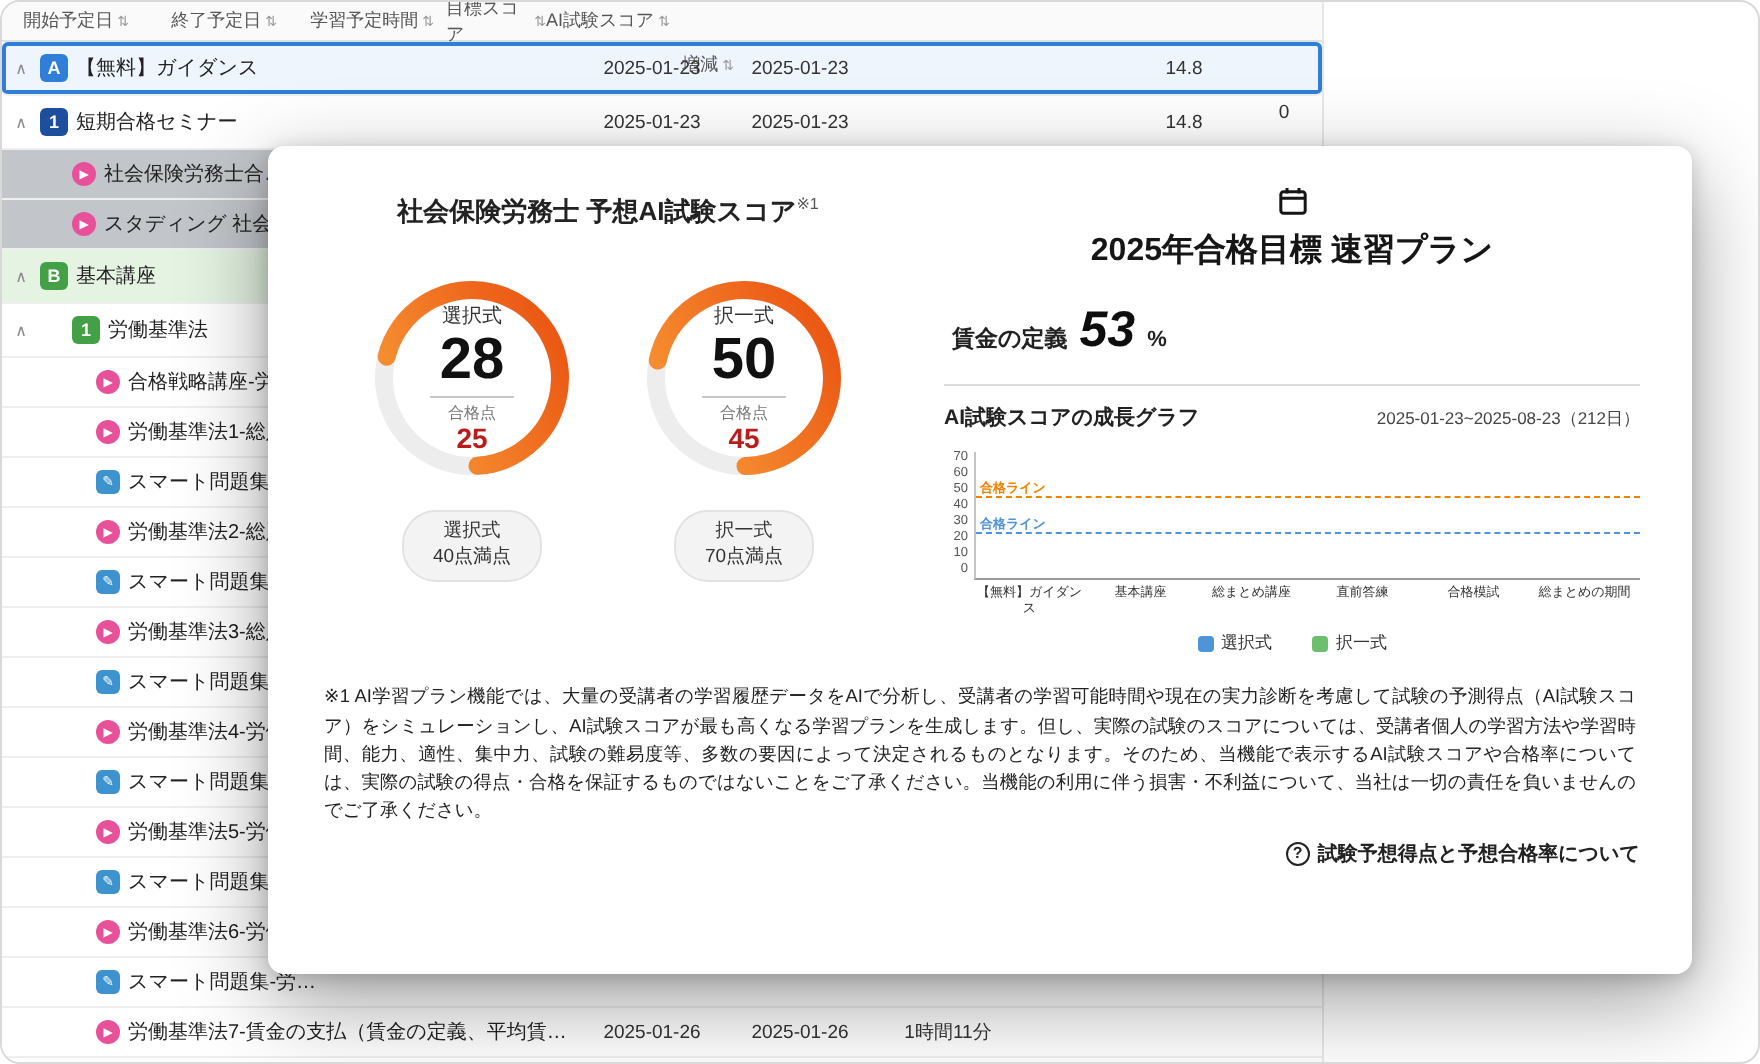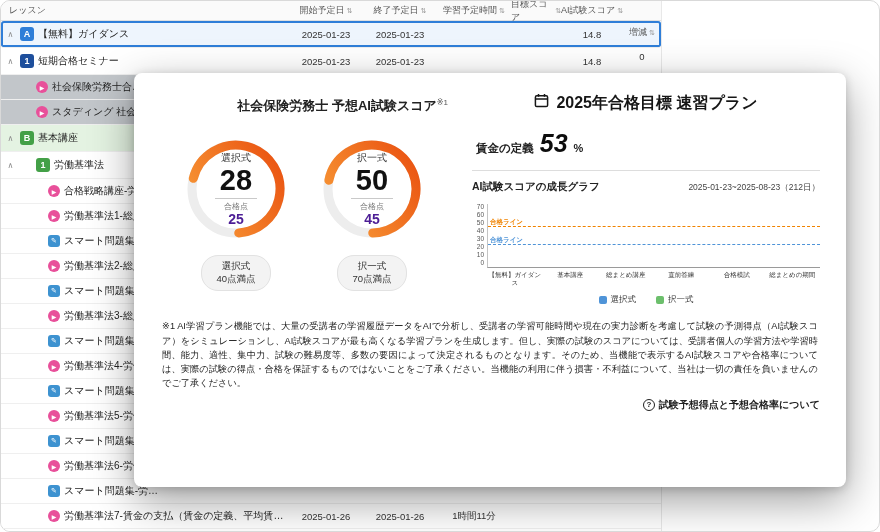--- a/index.html
+++ b/index.html
@@ -30,34 +30,34 @@
   .c-ai{width:62px;}
   .c-diff{width:38px;margin-top:44px;}
 
   
   .modal{position:absolute;left:133px;top:72px;width:712px;height:414px;background:#fff;border-radius:8px;
          box-shadow:0 14px 44px rgba(0,0,0,.38),0 2px 10px rgba(0,0,0,.18);
          padding:18px 26px 12px;box-sizing:border-box;}
   .modal-grid{display:flex;gap:24px;}
   .left-col{width:288px;flex:none;}
   .right-col{flex:1;min-width:0;}
-  .score-title{text-align:right;font-size:13px;font-weight:bold;color:#222;margin-top:6px;white-space:nowrap;}
+  .score-title{text-align:center;font-size:13px;font-weight:bold;color:#222;margin-top:6px;white-space:nowrap;}
   .note{font-size:8px;color:#555;font-weight:normal;vertical-align:super;}
   .gauges{display:flex;justify-content:center;gap:28px;margin-top:20px;}
   .gauge-col{display:flex;flex-direction:column;align-items:center;}
   .gauge{position:relative;width:108px;height:108px;}
   .gauge svg{position:absolute;left:0;top:0;}
   .gauge-inner{position:absolute;left:0;top:0;right:0;bottom:0;display:flex;flex-direction:column;align-items:center;justify-content:center;}
   .g-label{font-size:10px;color:#333;}
   .g-score{font-size:29px;font-weight:bold;color:#111;line-height:1.05;}
   .g-div{width:42px;border-top:1px solid #c9c9c9;margin:3px 0 2px;}
   .g-pass-label{font-size:8px;color:#777;}
-  .g-pass{font-size:14px;font-weight:bold;color:#4c1d95;line-height:1.1;}
+  .g-pass{font-size:14px;font-weight:bold;color:#b91c1c;line-height:1.1;}
   .pill{margin-top:12px;background:#f3f3f3;border:1px solid #e2e2e2;border-radius:17px;padding:4px 14px;text-align:center;font-size:9.5px;color:#333;line-height:1.35;white-space:nowrap;}
-  .plan-title{display:flex;justify-content:center;gap:7px;font-size:16px;font-weight:bold;color:#161616;margin-top:2px;white-space:nowrap;}
+  .plan-title{display:flex;align-items:center;justify-content:center;gap:7px;font-size:16px;font-weight:bold;color:#161616;margin-top:2px;white-space:nowrap;flex-direction:column;}
   .stats{display:flex;justify-content:space-between;align-items:baseline;margin-top:15px;padding:0 4px;}
   .stat{display:flex;align-items:baseline;gap:6px;white-space:nowrap;}
   .stat-label{font-size:11.5px;font-weight:bold;color:#222;}
   .stat-value{font-size:25px;font-weight:bold;color:#0d0d0d;font-style:italic;}
   .stat-unit{font-size:11px;font-weight:bold;color:#222;}
   .rule{border:none;border-top:1px solid #ddd;margin:12px 0 9px;}
   .chart-head{display:flex;justify-content:space-between;align-items:baseline;gap:6px;}
   .chart-title{font-size:10.5px;font-weight:bold;color:#222;white-space:nowrap;}
   .chart-sub{font-size:8.5px;color:#444;white-space:nowrap;}
   .chart{display:flex;margin-top:10px;}
@@ -79,23 +79,20 @@
   .help{display:flex;justify-content:flex-end;align-items:center;gap:4px;margin-top:7px;font-size:10px;font-weight:bold;color:#222;cursor:pointer;}
   .help-icon{width:12px;height:12px;border-radius:50%;border:1.3px solid #222;font-size:8px;display:flex;align-items:center;justify-content:center;font-weight:bold;box-sizing:border-box;}
 </style>
 </head>
 <body>
 
 <div class="stage">
 
   <div class="table-wrap">
     <div class="thead" id="thead">
-        <div class="th c-lesson">
-          <span>レッスン</span>
-        </div>
         <div class="th c-start">
           <span>開始予定日</span>
           <span class="sort">⇅</span>
         </div>
         <div class="th c-end">
           <span>終了予定日</span>
           <span class="sort">⇅</span>
         </div>
         <div class="th c-time">
           <span>学習予定時間</span>

